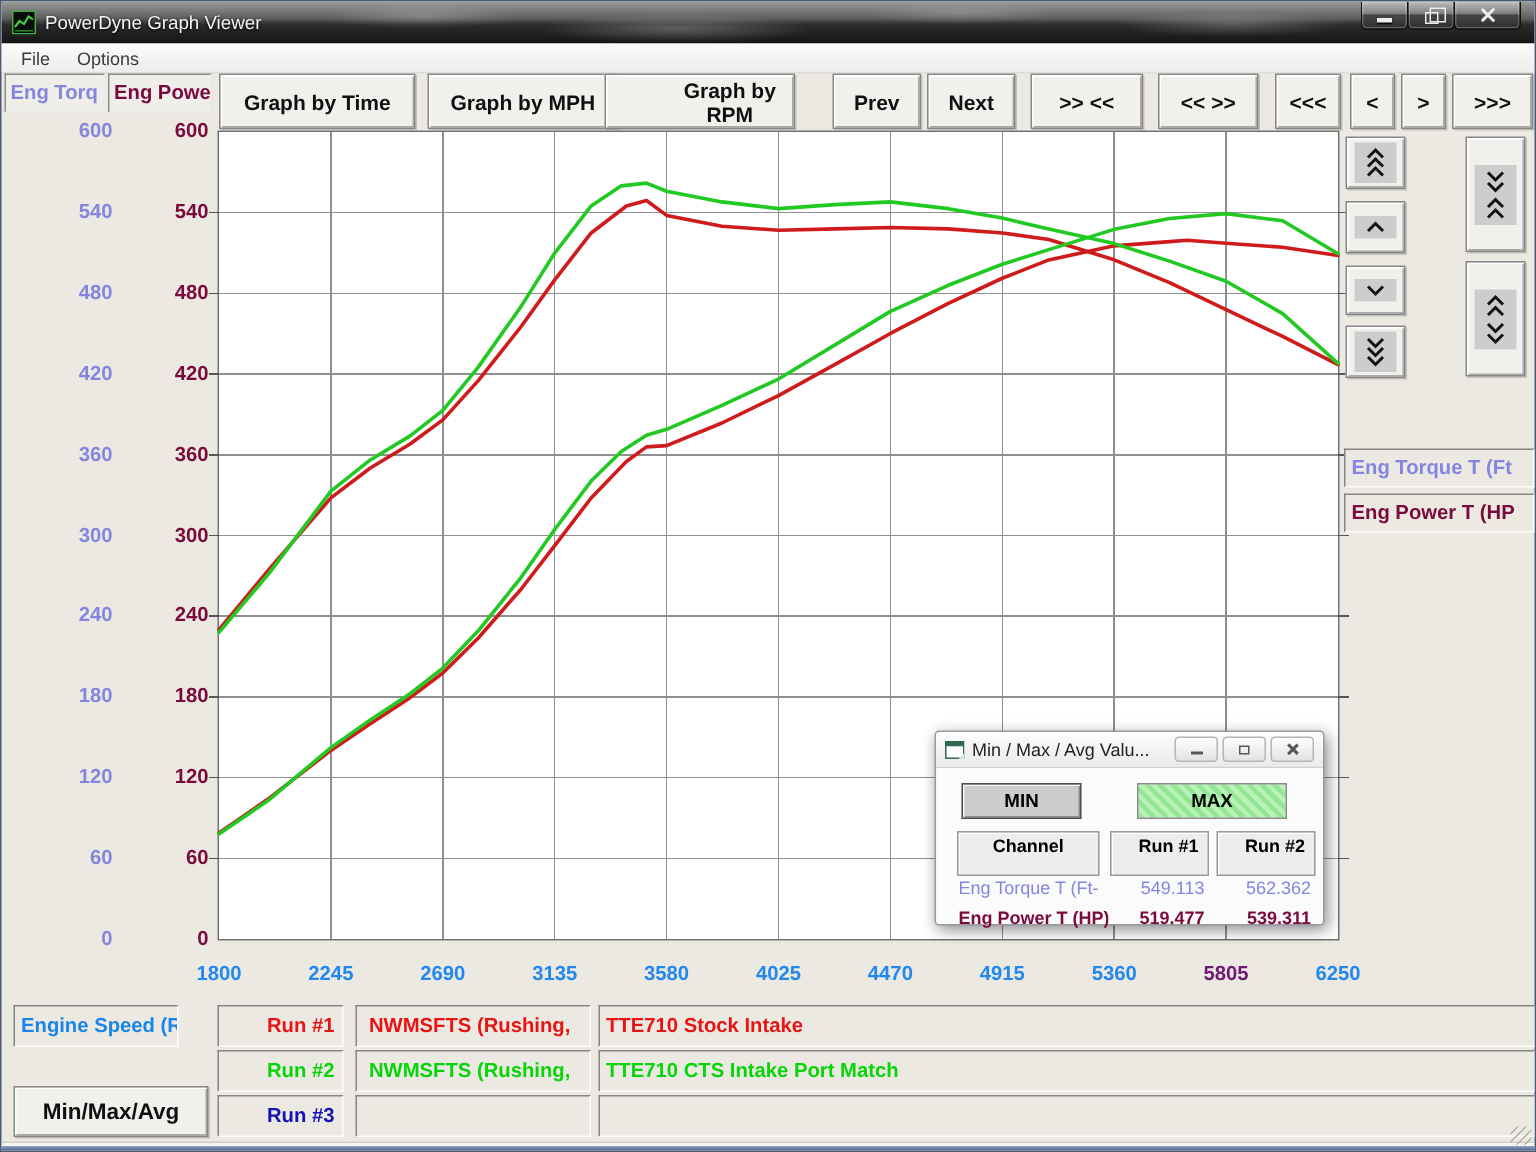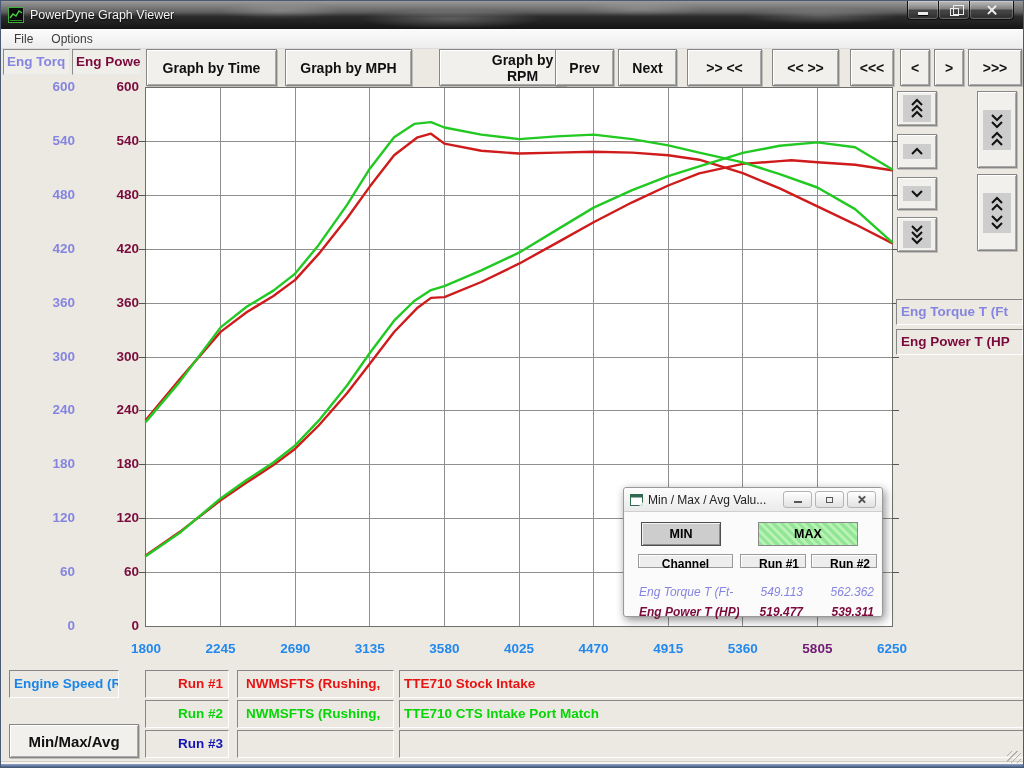--- a/index.html
+++ b/index.html
@@ -56,21 +56,21 @@
   #chtab-power  { left:71px; width:69px; }
 
   .btn { position:absolute; background:#f1f0ed; border:1px solid #868686;
     box-shadow:inset 1px 1px 0 #ffffff, inset -1px -1px 0 #a9a9a9, 1px 1px 0 rgba(0,0,0,.18);
     font-weight:bold; font-size:14px; color:#101010;
     display:flex; align-items:center; justify-content:center; cursor:default; }
 
   #toolbar .tbbtn { top:0; height:37px; }
   #toolbar .tbbtn:nth-child(1) { left:145px; width:131px; }
   #toolbar .tbbtn:nth-child(2) { left:284px; width:127px; }
-  #toolbar .tbbtn:nth-child(3) { left:438px; width:127px;padding-left:40px; }
+  #toolbar .tbbtn:nth-child(3) { left:402px; width:127px;padding-left:40px; }
   #toolbar .tbbtn:nth-child(4) { left:554px; width:59px; }
   #toolbar .tbbtn:nth-child(5) { left:617px; width:59px; }
   #toolbar .tbbtn:nth-child(6) { left:686px; width:75px; }
   #toolbar .tbbtn:nth-child(7) { left:771px; width:67px; }
   #toolbar .tbbtn:nth-child(8) { left:849px; width:44px; }
   #toolbar .tbbtn:nth-child(9) { left:899px; width:30px; }
   #toolbar .tbbtn:nth-child(10){ left:933px; width:30px; }
   #toolbar .tbbtn:nth-child(11){ left:967px; width:54px; }
 
   
@@ -145,27 +145,27 @@
   .mg-close::before { transform:rotate(45deg);} .mg-close::after { transform:rotate(-45deg);}
   .mmbody { position:relative; height:104px; background:#fbfbfb; margin:0 1px 1px; }
   .mm-min { position:absolute; left:16px; top:10px; width:80px; height:24px;
     background:#cdcdcd; border:1px solid #4e4e4e;
     box-shadow:inset 1px 1px 0 #f2f2f2, inset -1px -1px 0 #8d8d8d;
     font-weight:bold; font-size:12.5px; display:flex; align-items:center; justify-content:center; }
   .mm-max { position:absolute; left:133px; top:10px; width:100px; height:24px;
     border:1px solid #8a8a8a; font-weight:bold; font-size:12.5px;
     display:flex; align-items:center; justify-content:center;
     background:repeating-linear-gradient(45deg,#93e693 0 3px,#b9f2b9 3px 6px); }
-  .mmhdr { position:absolute; top:42px; height:14px; background:#ededed;
+  .mmhdr { position:absolute; top:42px; height:30px; background:#ededed;
     border:1px solid #9a9a9a; box-shadow:inset 1px 1px 0 #fff;
     font-weight:bold; font-size:12px; line-height:18px; text-align:center; }
   #mmh-channel { left:13px; width:95px; }
   #mmh-run1 { left:115px; width:66px; text-align:right; padding-right:6px; }
   #mmh-run2 { left:186px; width:66px; text-align:right; padding-right:6px; }
-  .mmcell { position:absolute; height:16px; font-size:12px; line-height:16px; white-space:nowrap;font-style:italic; }
+  .mmcell { position:absolute; height:16px; font-size:12px; line-height:16px; white-space:nowrap; }
   .mm-chan { left:14px; width:100px; overflow:hidden; }
   .mm-v1 { left:115px; width:63px; text-align:right; }
   .mm-v2 { left:186px; width:63px; text-align:right; }
   .mmr1 { top:72px; } .mmr2 { top:92px; font-weight:bold; }
 </style>
 </head>
 <body>
 
 <div class="win">
 

